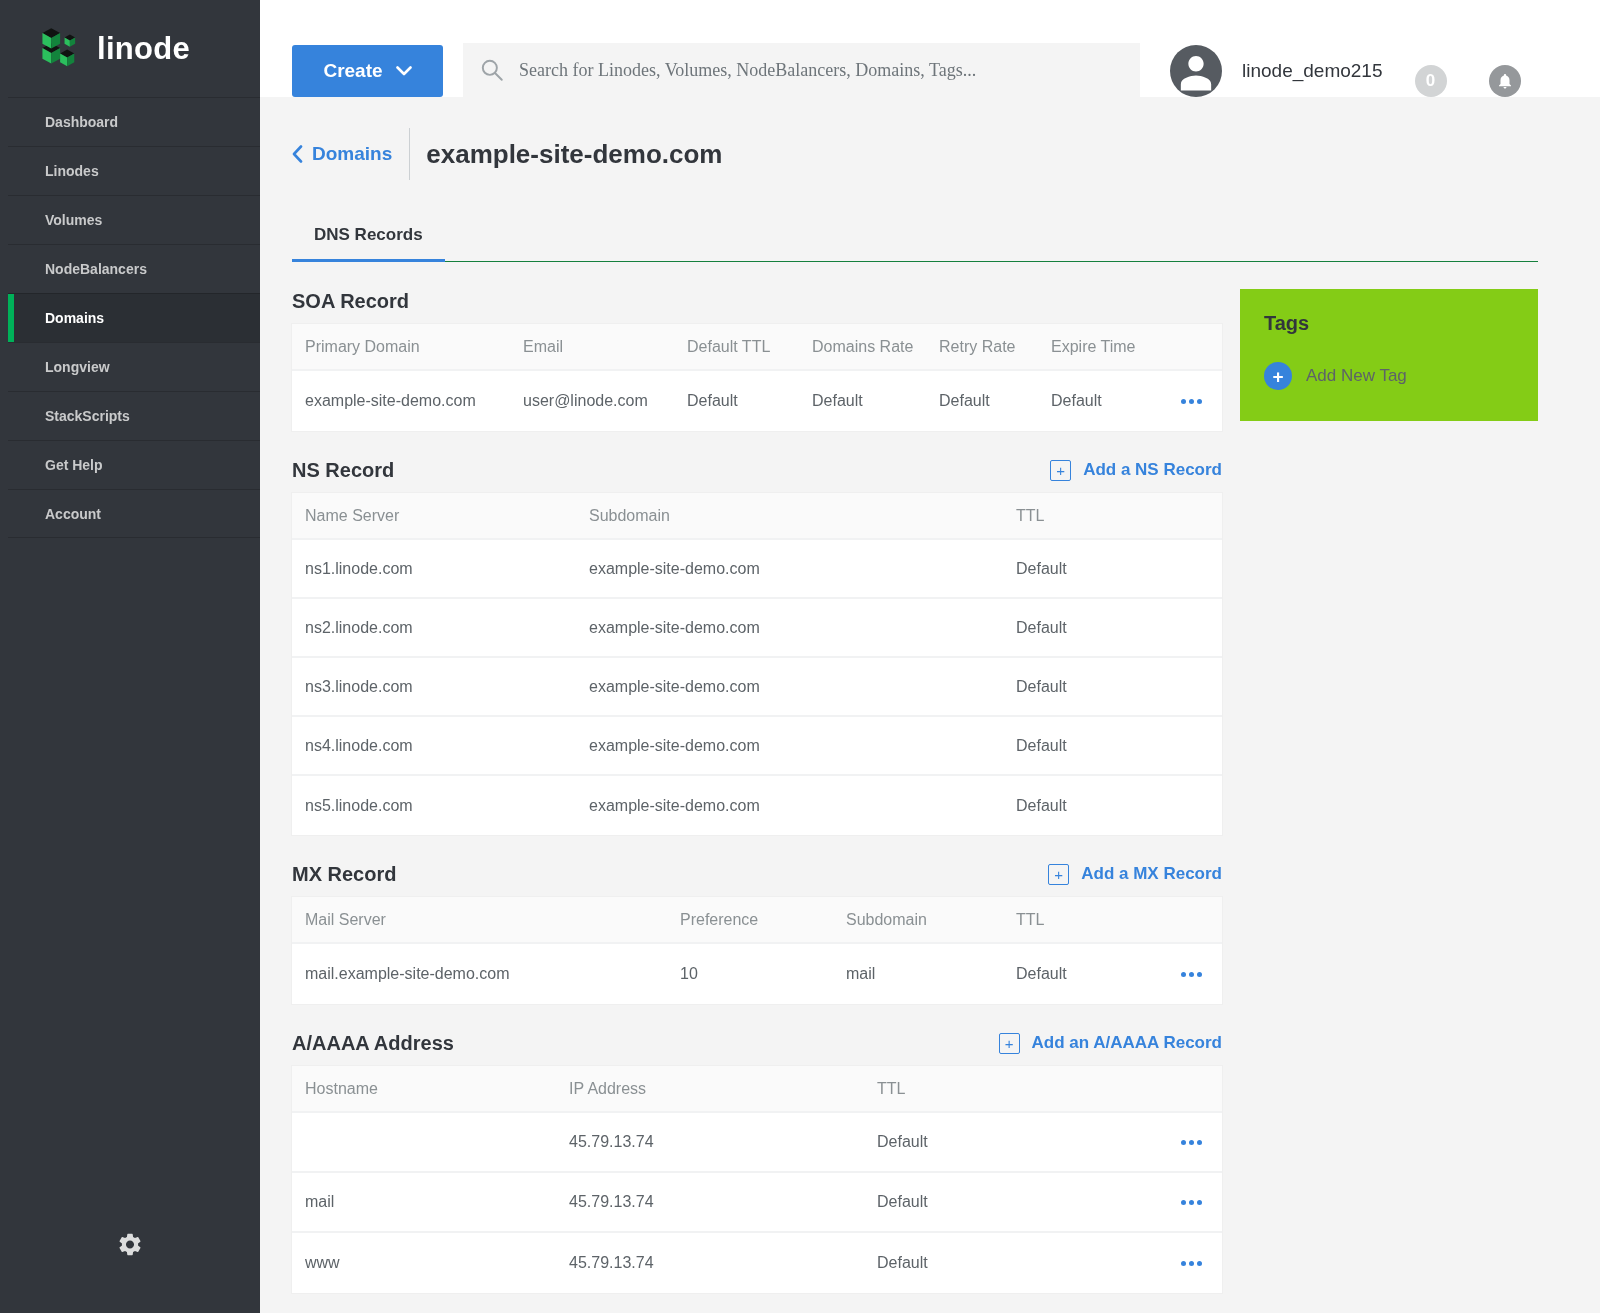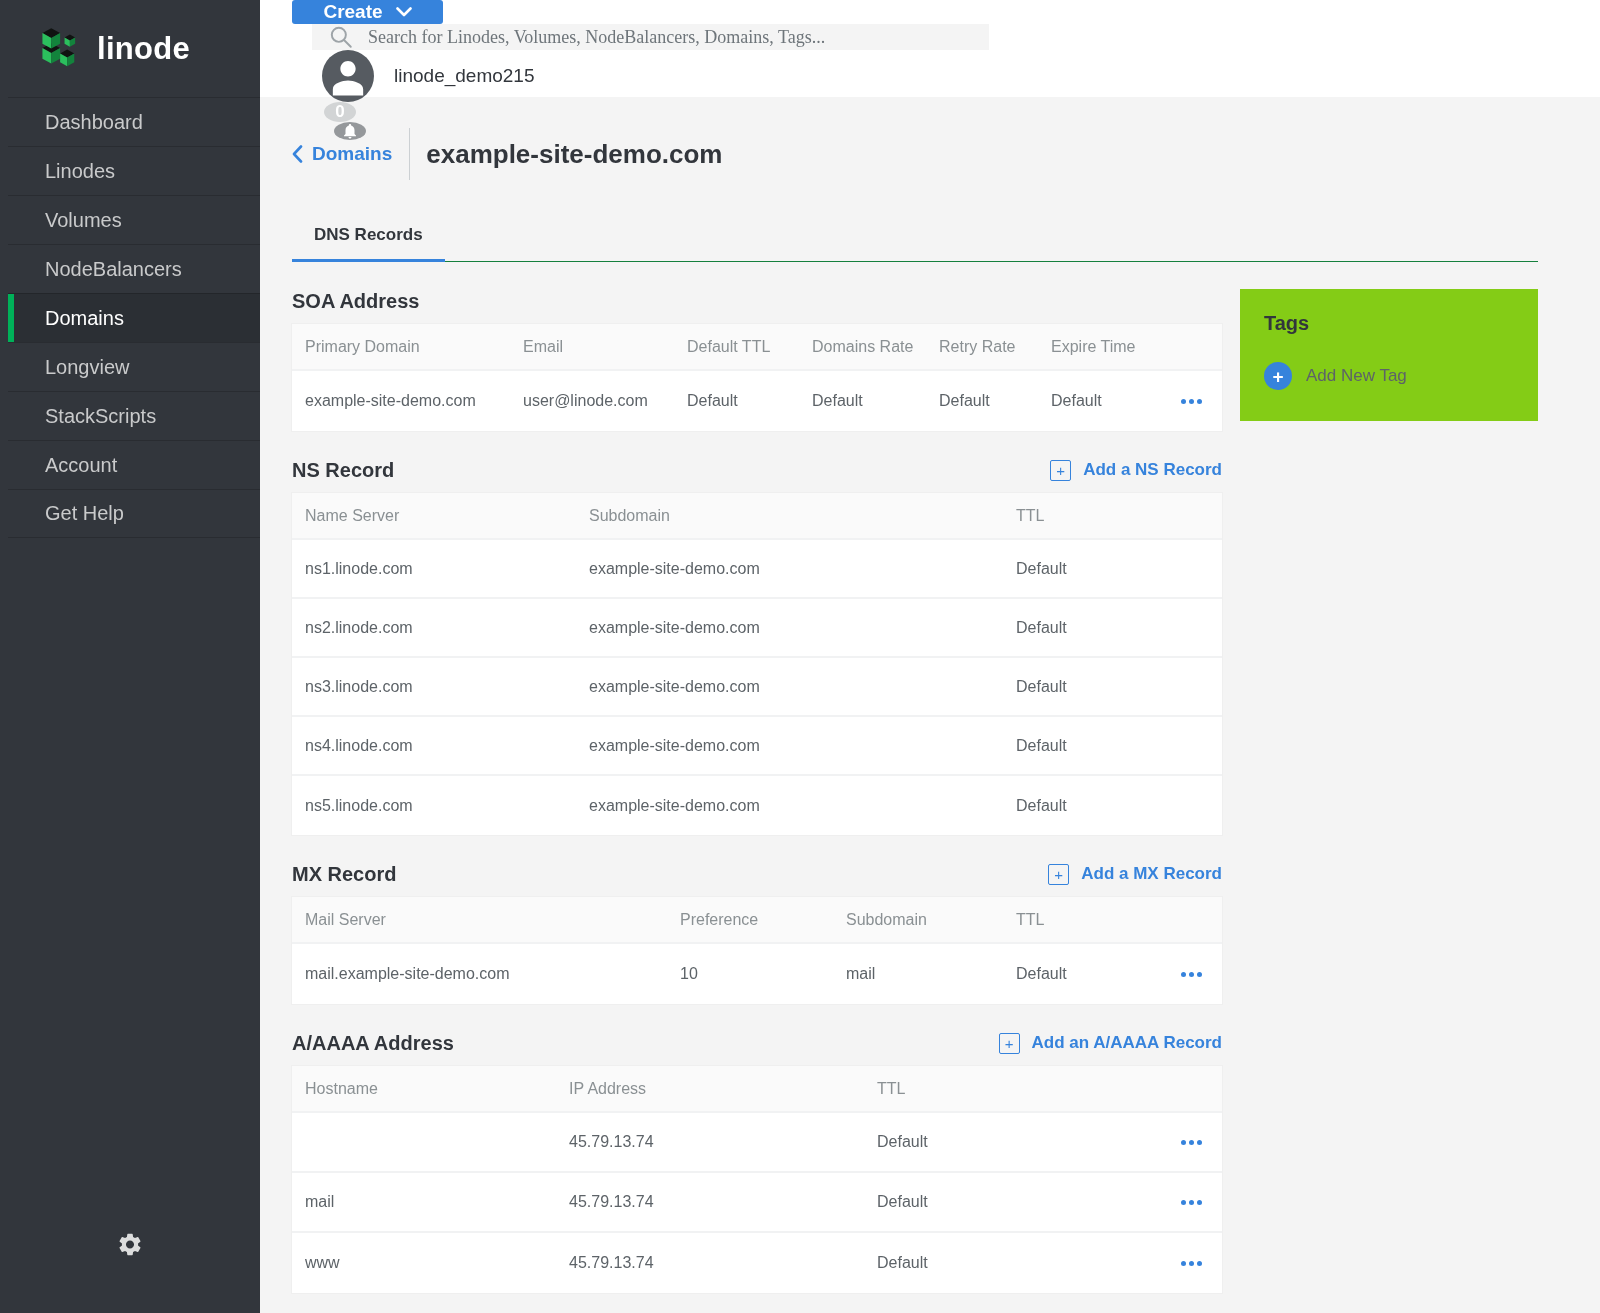--- a/index.html
+++ b/index.html
@@ -9,30 +9,30 @@
     background:#f4f4f4;
     font-family:"Liberation Sans", sans-serif;
     color:#5d6368;
   }
   
   .sidebar { position:absolute; left:0; top:0; width:260px; height:1313px; background:#32363c; z-index:5;padding-left:8px; }
   .logo { height:97px; display:flex; align-items:center; padding-left:30px; gap:13px; cursor:pointer; }
   .logo-text { color:#ffffff; font-size:31px; font-weight:700; letter-spacing:.3px; }
   .nav { display:block; }
   .nav-item { position:relative; display:flex; align-items:center; height:49px; padding-left:37px;
-    color:#c9cacb; font-size:20px; font-weight:400; border-top:1px solid rgba(0,0,0,.18);
+    color:#c9cacb; font-size:14px; font-weight:700; border-top:1px solid rgba(0,0,0,.18);
     cursor:pointer; text-decoration:none; }
   .nav-item:last-child { border-bottom:1px solid rgba(0,0,0,.18); }
   .nav-item.active { background:rgba(0,0,0,.12); color:#ffffff; }
   .active-bar { position:absolute; left:0; top:0; bottom:0; width:6px; background:#00b159; }
   .gear-btn { position:absolute; bottom:48px; left:50%; transform:translateX(-50%);
     background:none; border:none; padding:4px; cursor:pointer; }
   
   .topbar { position:absolute; left:260px; top:0; right:0; height:97px; background:#ffffff;
-    display:flex; align-items:flex-start; padding-left:32px; z-index:4;flex-direction:column; }
+    display:flex; align-items:flex-end; padding-left:32px; z-index:4; }
   .create-btn { width:151px; height:52px; background:#3683dc; color:#fff; border:none; border-radius:3px;
     font-family:inherit; font-size:19px; font-weight:700; display:flex; align-items:center; justify-content:center;
     gap:13px; cursor:pointer; }
   .searchbar { margin-left:20px; width:677px; height:54px; background:#f4f4f4; display:flex; align-items:center;
     padding:0 16px; gap:12px; }
   .searchbar input { flex:1; border:none; background:transparent; outline:none; font-family:Liberation Serif, serif;
     font-size:18px; color:#b91c1c; }
   .searchbar input::placeholder { color:#6e757a; opacity:1; }
   .user-menu { margin-left:30px; display:flex; align-items:center; gap:20px; cursor:pointer; }
   .avatar { width:52px; height:52px; border-radius:50%; background:#565b61; overflow:hidden; position:relative; }
@@ -126,24 +126,24 @@
         <span class="active-bar"></span>
         <span>Domains</span>
       </a>
     <a class="nav-item">
         <span>Longview</span>
       </a>
     <a class="nav-item">
         <span>StackScripts</span>
       </a>
     <a class="nav-item">
+        <span>Get Help</span>
+      </a>
+    <a class="nav-item">
         <span>Account</span>
-      </a>
-    <a class="nav-item">
-        <span>Get Help</span>
       </a>
   </nav>
   <button class="gear-btn">
     <svg width="27" height="27" viewBox="0 0 24 24" fill="#dcdddd">
       <path d="M19.14,12.94c0.04-0.3,0.06-0.61,0.06-0.94c0-0.32-0.02-0.64-0.07-0.94l2.03-1.58c0.18-0.14,0.23-0.41,0.12-0.61 l-1.92-3.32c-0.12-0.22-0.37-0.29-0.59-0.22l-2.39,0.96c-0.5-0.38-1.03-0.7-1.62-0.94L14.4,2.81c-0.04-0.24-0.24-0.41-0.48-0.41 h-3.84c-0.24,0-0.43,0.17-0.47,0.41L9.25,5.35C8.66,5.59,8.12,5.92,7.63,6.29L5.24,5.33c-0.22-0.08-0.47,0-0.59,0.22L2.74,8.87 C2.62,9.08,2.66,9.34,2.86,9.48l2.03,1.58C4.84,11.36,4.8,11.69,4.8,12s0.02,0.64,0.07,0.94l-2.03,1.58 c-0.18,0.14-0.23,0.41-0.12,0.61l1.92,3.32c0.12,0.22,0.37,0.29,0.59,0.22l2.39-0.96c0.5,0.38,1.03,0.7,1.62,0.94l0.36,2.54 c0.05,0.24,0.24,0.41,0.48,0.41h3.84c0.24,0,0.44-0.17,0.47-0.41l0.36-2.54c0.59-0.24,1.13-0.56,1.62-0.94l2.39,0.96 c0.22,0.08,0.47,0,0.59-0.22l1.92-3.32c0.12-0.22,0.07-0.47-0.12-0.61L19.14,12.94z M12,15.6c-1.98,0-3.6-1.62-3.6-3.6 s1.62-3.6,3.6-3.6s3.6,1.62,3.6,3.6S13.98,15.6,12,15.6z"></path>
     </svg>
   </button>
 </aside>
 
 <header class="topbar">
@@ -191,21 +191,21 @@
 
   <div class="tabs">
     <div class="tab active">DNS Records</div>
   </div>
 
   <div class="cols">
     <div class="left-col">
 
       <section class="section">
         <div class="sec-head">
-          <h2 class="sec-title">SOA Address</h2>
+          <h2 class="sec-title">SOA Record</h2>
         </div>
         <div class="table soa">
           <div class="thead">
             <div class="cell c1">Primary Domain</div>
             <div class="cell c2">Email</div>
             <div class="cell c3">Default TTL</div>
             <div class="cell c4">Domains Rate</div>
             <div class="cell c5">Retry Rate</div>
             <div class="cell c6">Expire Time</div>
             <div class="action"></div>

